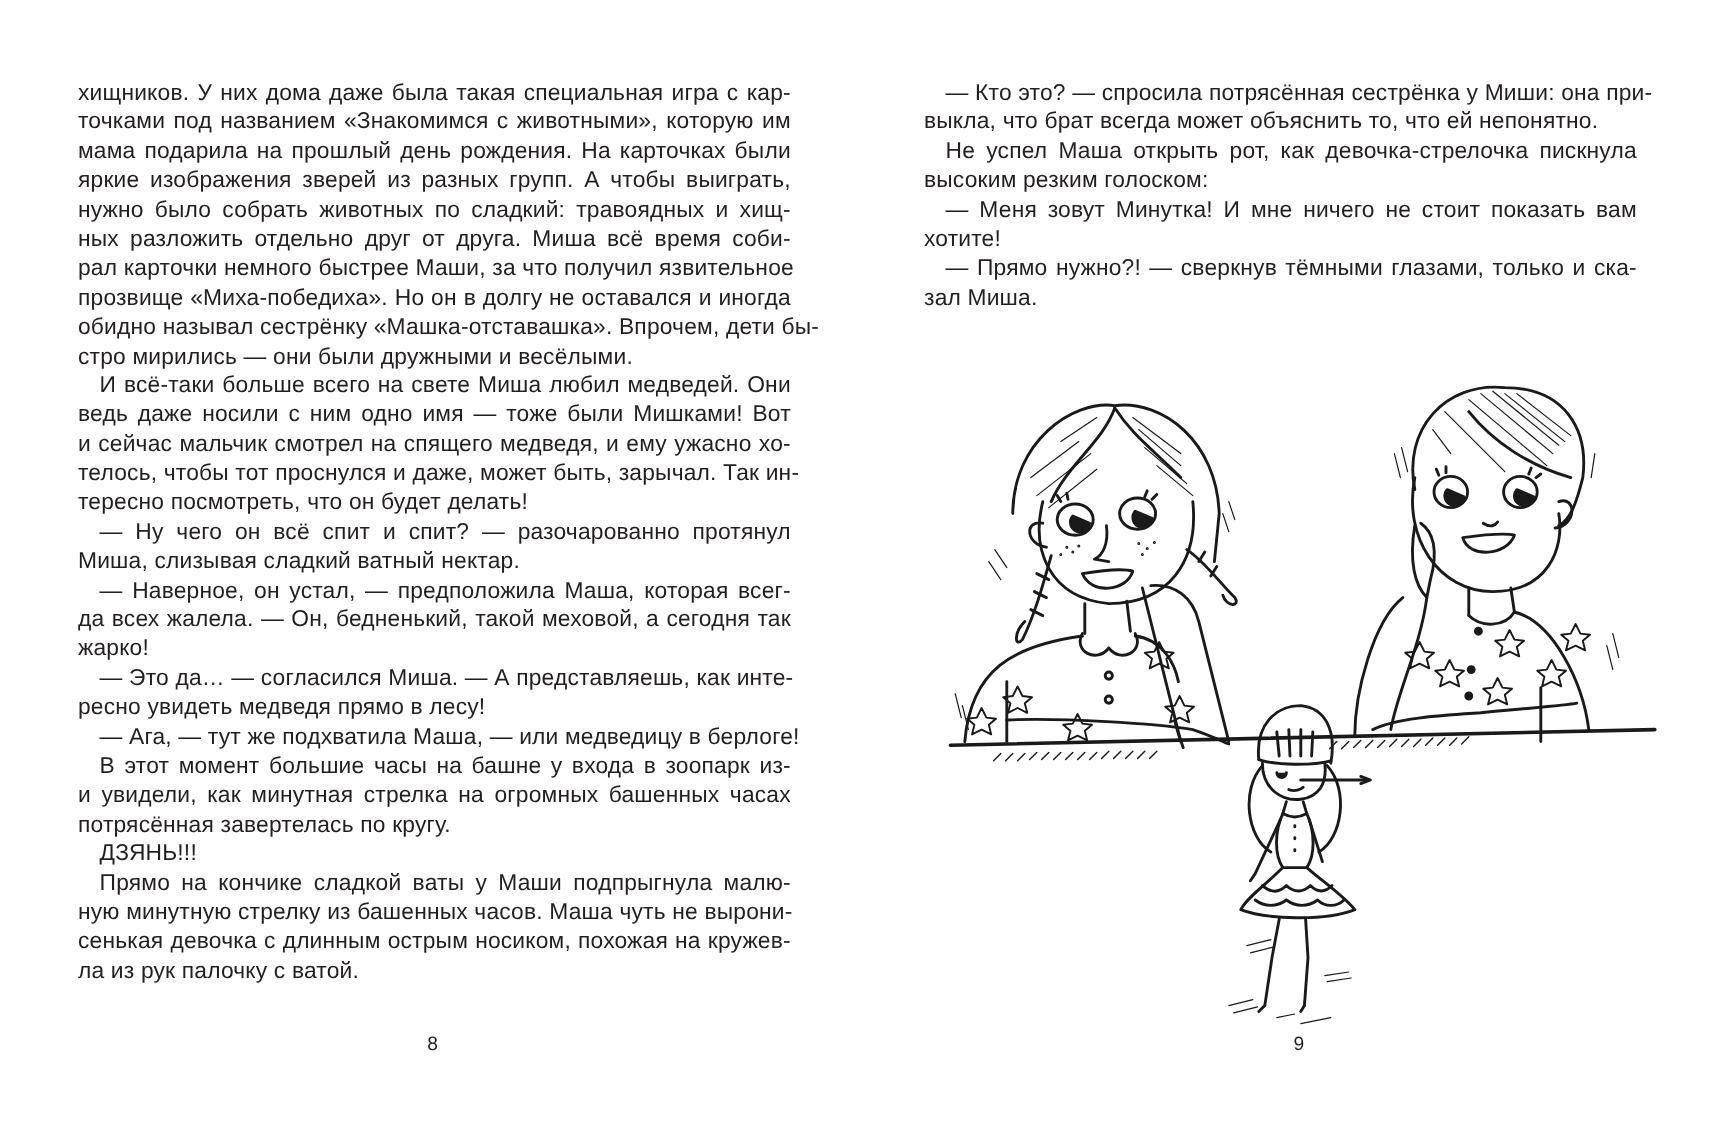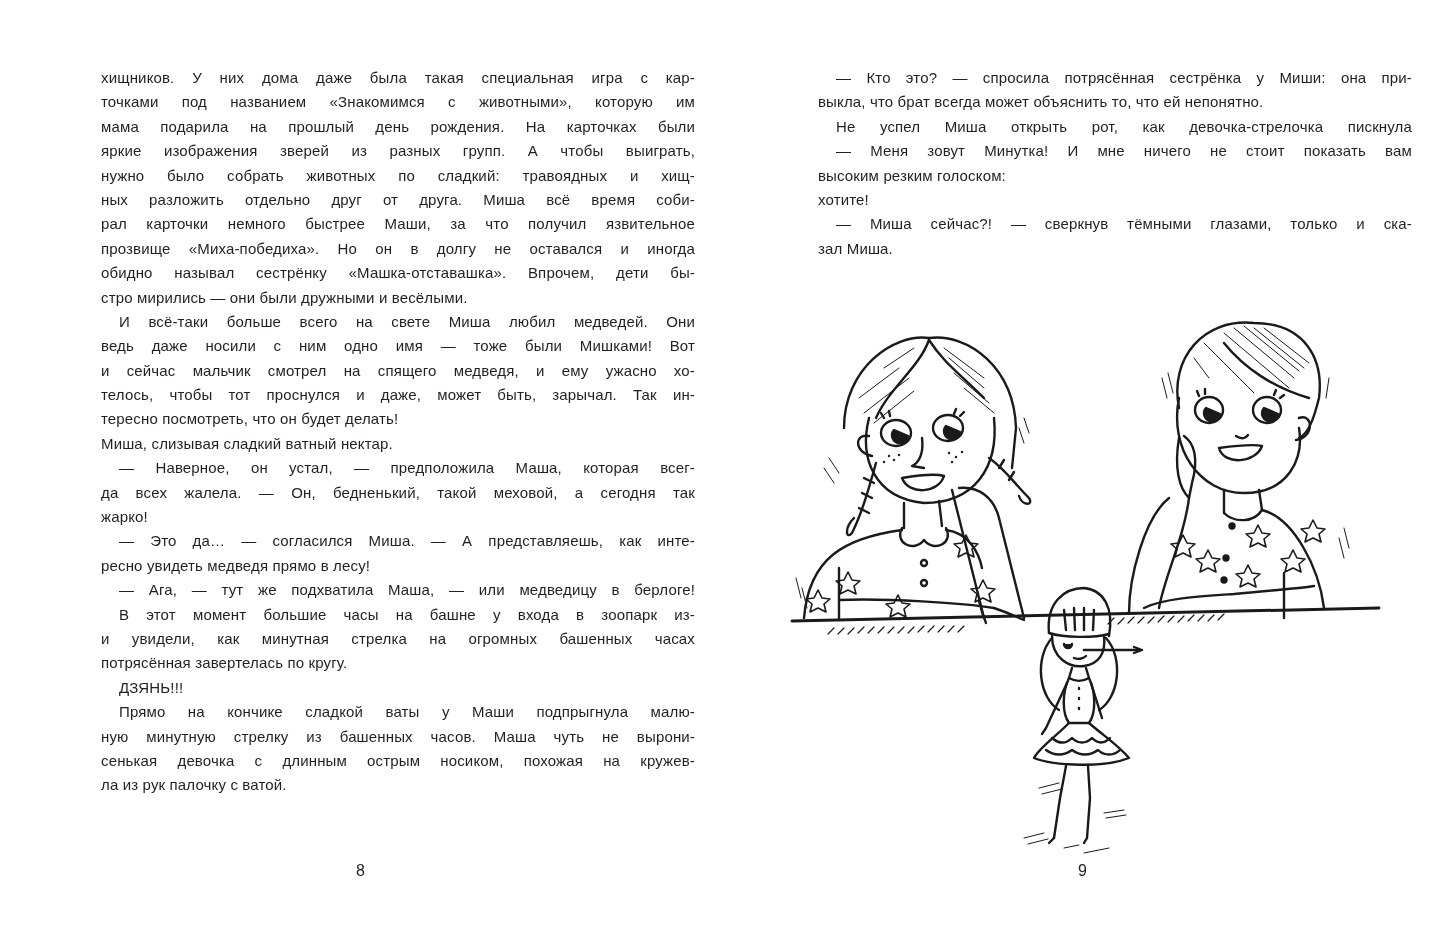--- a/index.html
+++ b/index.html
@@ -1,23 +1,23 @@
 <!DOCTYPE html>
 <html><head>
 <meta charset="utf-8">
 <style>
   html, body { margin: 0; padding: 0; background: #ffffff; }
   body { width: 1445px; height: 939px; position: relative; overflow: hidden; color: #231f20;
          font-family: "Liberation Sans", "DejaVu Sans", sans-serif; }
   .page { position: absolute; top: 0; height: 939px; }
   .page-left { left: 0; width: 722px; }
   .page-right { left: 722px; width: 723px; }
-  .text-block { position: absolute; font-size: 15px; line-height: 24.4px; letter-spacing: 0.15px; margin-left: 36px; }
+  .text-block { position: absolute; font-size: 19px; line-height: 24.4px; letter-spacing: 0.15px; }
   .page-left .text-block { left: 65px; top: 66px; width: 594px; }
-  .page-right .text-block { left: 60px; top: 66px; width: 594px; }
+  .page-right .text-block { left: 48px; top: 66px; width: 594px; }
   .line { display: block; white-space: nowrap; text-align: justify; text-align-last: justify; height: 24.4px; overflow: visible; }
   .line.last { text-align-last: left; }
   .line.indent { padding-left: 18px; }
   .page-num { position: absolute; top: 862px; font-size: 16px; }
   .page-left .page-num { left: 356px; }
   .page-right .page-num { left: 356px; }
   .illustration { position: absolute; left: 62px; top: 318px; width: 600px; height: 540px; }
   .illustration svg { width: 100%; height: 100%; }
 </style>
 </head>
@@ -33,20 +33,21 @@
       <span class="line">ных разложить отдельно друг от друга. Миша всё время соби-</span>
       <span class="line">рал карточки немного быстрее Маши, за что получил язвительное</span>
       <span class="line">прозвище «Миха-победиха». Но он в долгу не оставался и иногда</span>
       <span class="line">обидно называл сестрёнку «Машка-отставашка». Впрочем, дети бы-</span>
       <span class="line last">стро мирились — они были дружными и весёлыми.</span>
       <span class="line indent">И всё-таки больше всего на свете Миша любил медведей. Они</span>
       <span class="line">ведь даже носили с ним одно имя — тоже были Мишками! Вот</span>
       <span class="line">и сейчас мальчик смотрел на спящего медведя, и ему ужасно хо-</span>
       <span class="line">телось, чтобы тот проснулся и даже, может быть, зарычал. Так ин-</span>
       <span class="line last">тересно посмотреть, что он будет делать!</span>
+      <span class="line indent">— Ну чего он всё спит и спит? — разочарованно протянул</span>
       <span class="line last">Миша, слизывая сладкий ватный нектар.</span>
       <span class="line indent">— Наверное, он устал, — предположила Маша, которая всег-</span>
       <span class="line">да всех жалела. — Он, бедненький, такой меховой, а сегодня так</span>
       <span class="line last">жарко!</span>
       <span class="line indent">— Это да… — согласился Миша. — А представляешь, как инте-</span>
       <span class="line last">ресно увидеть медведя прямо в лесу!</span>
       <span class="line indent">— Ага, — тут же подхватила Маша, — или медведицу в берлоге!</span>
       <span class="line indent">В этот момент большие часы на башне у входа в зоопарк из-</span>
       <span class="line">и увидели, как минутная стрелка на огромных башенных часах</span>
       <span class="line last">потрясённая завертелась по кругу.</span>
@@ -56,25 +57,25 @@
       <span class="line">сенькая девочка с длинным острым носиком, похожая на кружев-</span>
       <span class="line last">ла из рук палочку с ватой.</span>
     </div>
   <div class="page-num">8</div>
 </div>
 
 <div class="page page-right">
   <div class="text-block" id="right-text">
       <span class="line indent">— Кто это? — спросила потрясённая сестрёнка у Миши: она при-</span>
       <span class="line last">выкла, что брат всегда может объяснить то, что ей непонятно.</span>
-      <span class="line indent">Не успел Миша открыть рот, как девочка-стрелочка пискнула</span>
+      <span class="line indent">Не успел Маша открыть рот, как девочка-стрелочка пискнула</span>
+      <span class="line last">высоким резким голоском:</span>
       <span class="line indent">— Меня зовут Минутка! И мне ничего не стоит показать вам</span>
-      <span class="line last">высоким резким голоском:</span>
       <span class="line last">хотите!</span>
-      <span class="line indent">— Миша сейчас?! — сверкнув тёмными глазами, только и ска-</span>
+      <span class="line indent">— Прямо нужно?! — сверкнув тёмными глазами, только и ска-</span>
       <span class="line last">зал Миша.</span>
     </div>
 
   <div class="illustration">
     <svg viewBox="0 0 600 540" xmlns="http://www.w3.org/2000/svg" fill="none" stroke="#1a1a1a" stroke-width="2.4" stroke-linecap="round" stroke-linejoin="round">
 
       <g>
         <line x1="8" y1="303" x2="595" y2="290" stroke-width="3"></line>
         <g stroke-width="1.2">
           <path d="M50 310 l-6 6 M60 310 l-6 6 M70 310 l-6 6 M80 309 l-6 6 M90 309 l-6 6 M100 309 l-6 6 M110 309 l-6 6 M120 309 l-6 6 M130 309 l-6 6 M140 308 l-6 6 M150 308 l-6 6 M160 308 l-6 6 M170 308 l-6 6 M180 308 l-6 6"></path>

